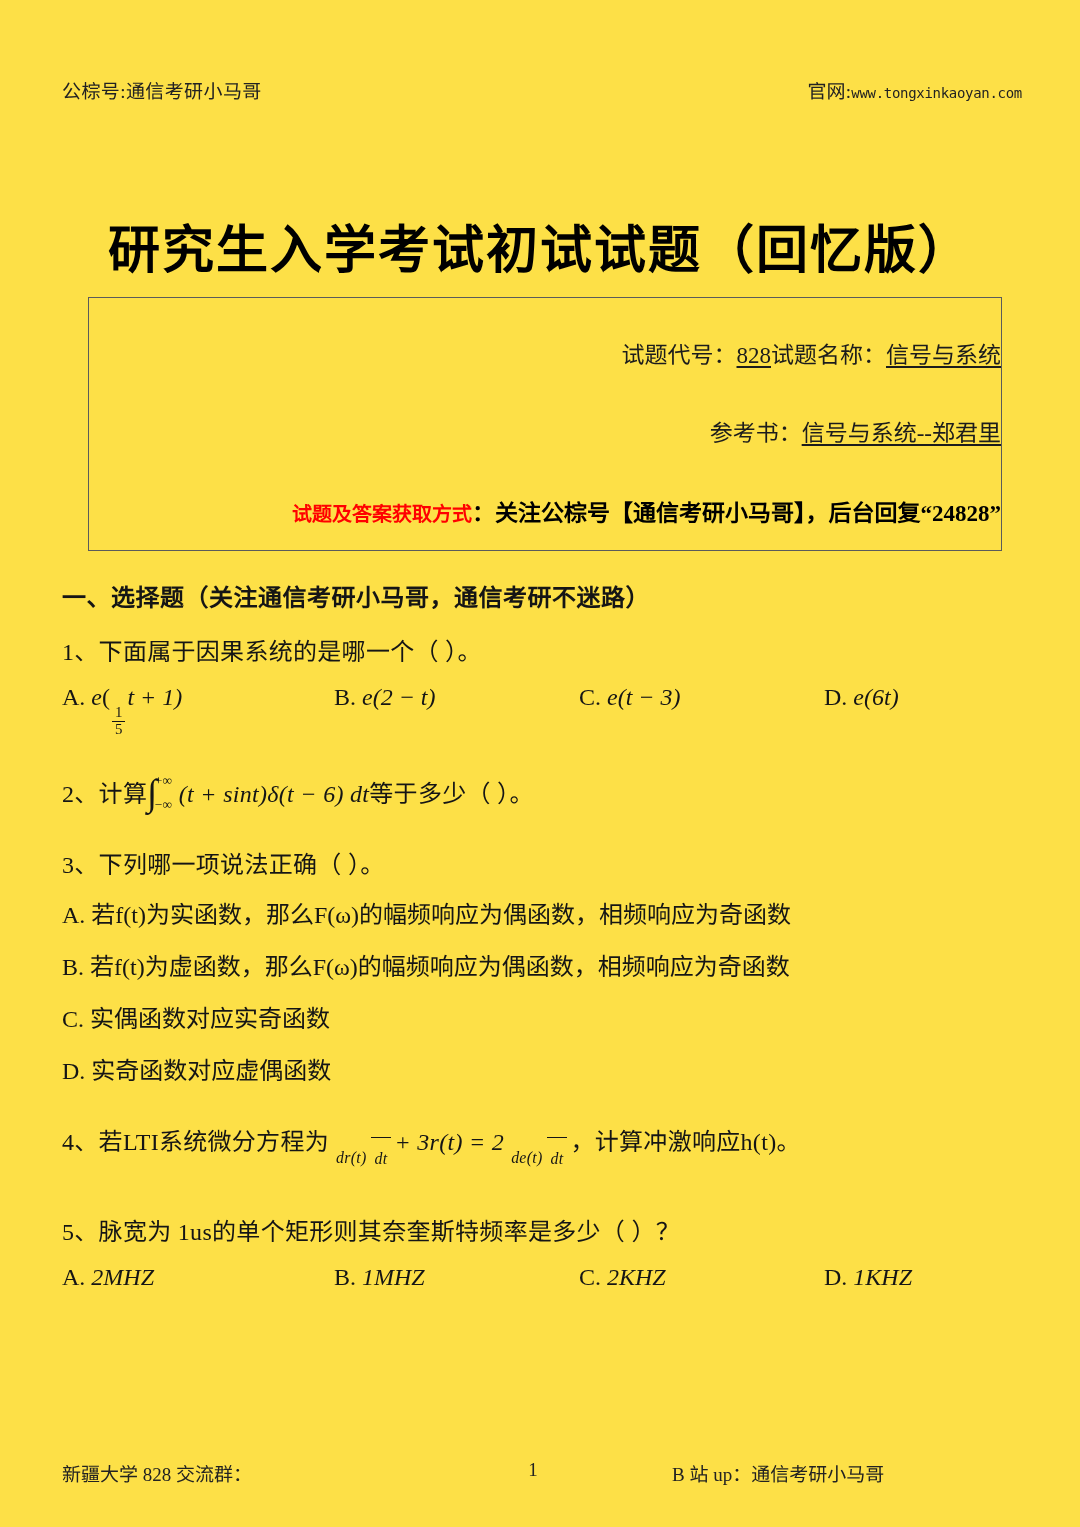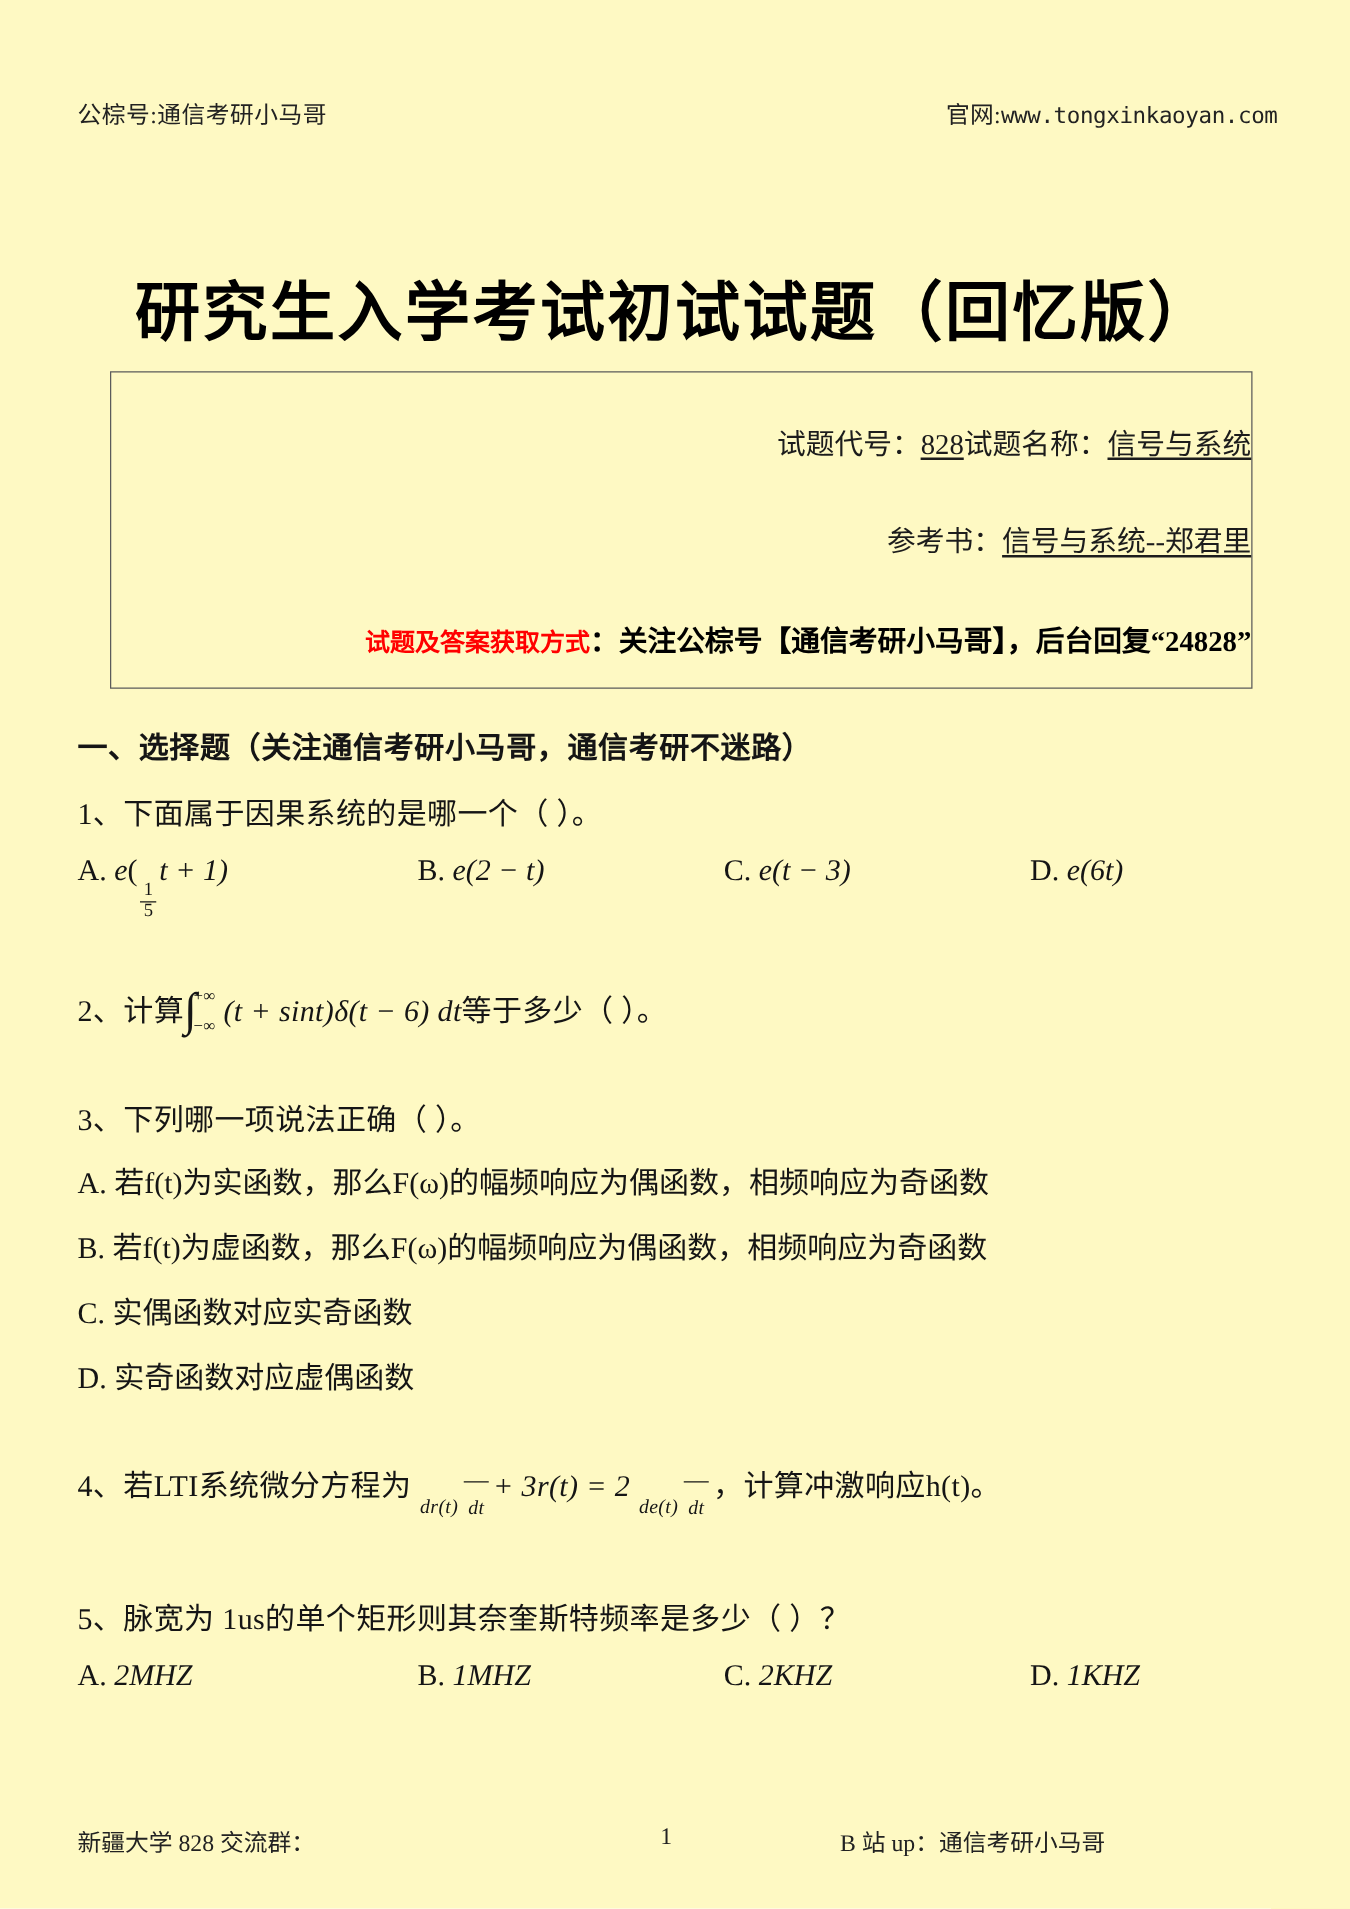--- a/index.html
+++ b/index.html
@@ -10,21 +10,21 @@
   }
   body {
     font-family: "Liberation Serif", "DejaVu Serif", serif;
     color: #1a1a1a;
   }
   .page {
     position: relative;
     width: 1080px;
     height: 1527px;
     margin: 0 auto;
-    background: #fef9c3;
+    background: #fde047;
     overflow: hidden;
     box-sizing: border-box;
   }
 
   
   .run-head {
     position: absolute;
     top: 76px;
     left: 62px;
     right: 58px;
@@ -35,21 +35,21 @@
     letter-spacing: 0.4px;
     color: #222;
   }
   .run-head .rh-left { font-family: "Liberation Serif", serif; }
   .run-head .rh-right {
     font-family: "Liberation Serif", serif;
     letter-spacing: 0.2px;
   }
   .run-head .rh-right .url {
     font-family: "DejaVu Sans Mono", monospace;
-    font-size: 18px;
+    font-size: 14px;
     letter-spacing: -0.3px;
   }
 
   
   .doc-title {
     position: absolute;
     left: 0;
     right: 0;
     text-align: center;
     font-family: "Liberation Serif", "DejaVu Serif", serif;
@@ -120,21 +120,21 @@
     font-weight: bold;
     font-size: 24px;
     margin: 0 0 22px 0;
     letter-spacing: 0.5px;
   }
   .q {
     margin: 0 0 14px 0;
     line-height: 1.45;
     letter-spacing: 0.3px;
   }
-  .q-gap-lg { margin-top: 52px; }
+  .q-gap-lg { margin-top: 36px; }
 
   .opts {
     display: flex;
     margin: 8px 0 0 0;
   }
   .opt {
     font-style: normal;
     white-space: nowrap;
   }
   .opt-w1 { width: 272px; }

